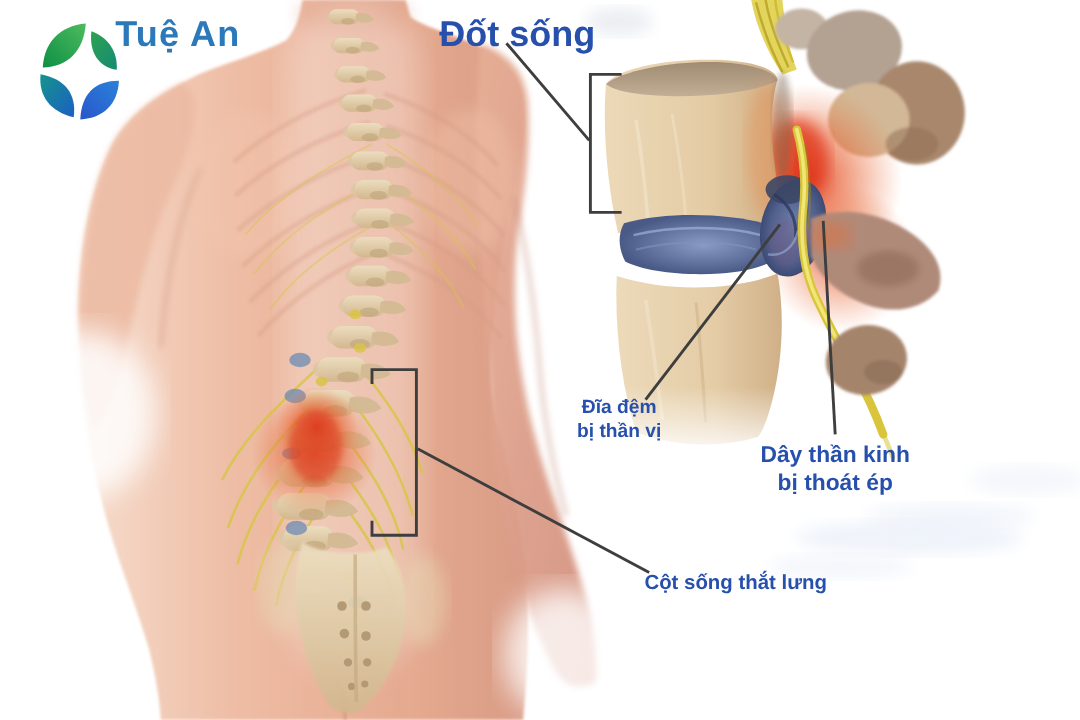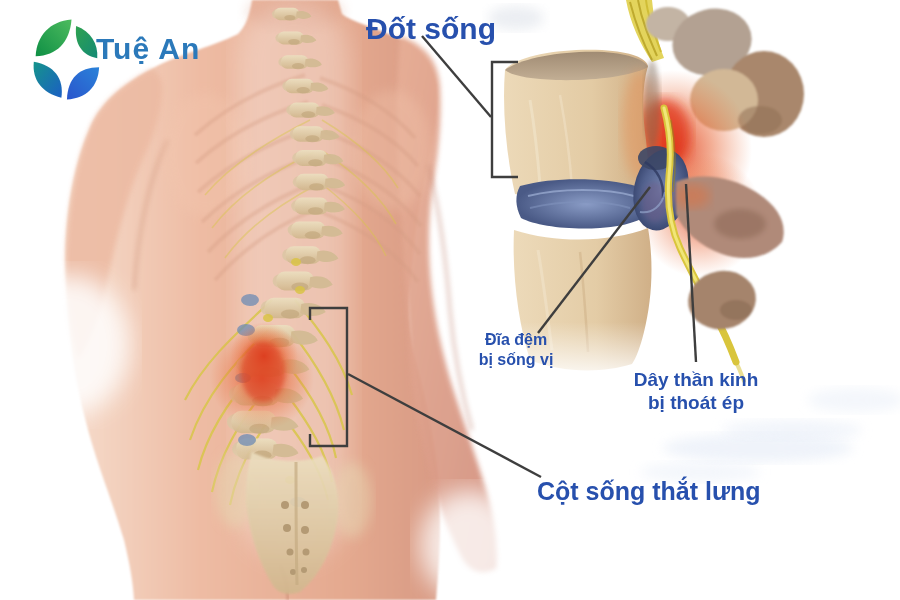--- a/index.html
+++ b/index.html
@@ -7,21 +7,21 @@
     position:relative;width:900px;height:600px;overflow:hidden;background:#fff;
     font-family:"Liberation Sans","DejaVu Sans",sans-serif;
   }
   .art{position:absolute;left:0;top:0;}
   .lbl{
     position:absolute;color:var(--label-text,#2750ad);font-weight:bold;
     font-size:24px;line-height:1.22;white-space:nowrap;
   }
   .lbl.center{text-align:center;white-space:normal;}
   .brand{
-    position:absolute;left:96px;top:32px;font-size:30px;font-weight:600;
+    position:absolute;left:96px;top:12px;font-size:30px;font-weight:600;
     color:var(--logo-text,#2b79ba);letter-spacing:1px;
   }
   .logo-svg{position:absolute;left:20px;top:14px;}
 </style>
 </head>
 <body>
 
 <div class="canvas">
 
 <svg class="art" width="900" height="600" viewBox="0 0 900 600">
@@ -328,23 +328,23 @@
   <path d="M51,93 C72,92 85,79 86,58 C64,58 52,70 51,93 Z" fill="url(#lg4)"></path>
   <path d="M61,13 C77,19 85,32 84,48 C67,45 59,32 61,13 Z" fill="url(#lg2)"></path>
   <path d="M44,48 C52,42 60,42 66,48 C60,55 51,55 44,48 Z" fill="#ffffff"></path>
 </svg>
 <div class="brand">Tuệ An</div>
 
 <div class="lbl" style="left:366px;top:11px;font-size:30px;">Đốt sống</div>
 
 <div class="lbl center" style="left:440px;top:330px;width:152px;font-size:16px;">
   <div>Đĩa đệm</div>
-  <div>bị sống vị</div>
+  <div>bị thần vị</div>
 </div>
 
 <div class="lbl center" style="left:608px;top:368px;width:176px;font-size:19px;">
   <div>Dây thần kinh</div>
   <div>bị thoát ép</div>
 </div>
 
-<div class="lbl" style="left:537px;top:476px;font-size:25px;">Cột sống thắt lưng</div>
+<div class="lbl" style="left:537px;top:476px;font-size:17px;">Cột sống thắt lưng</div>
 
 </div>
 
 </body></html>

